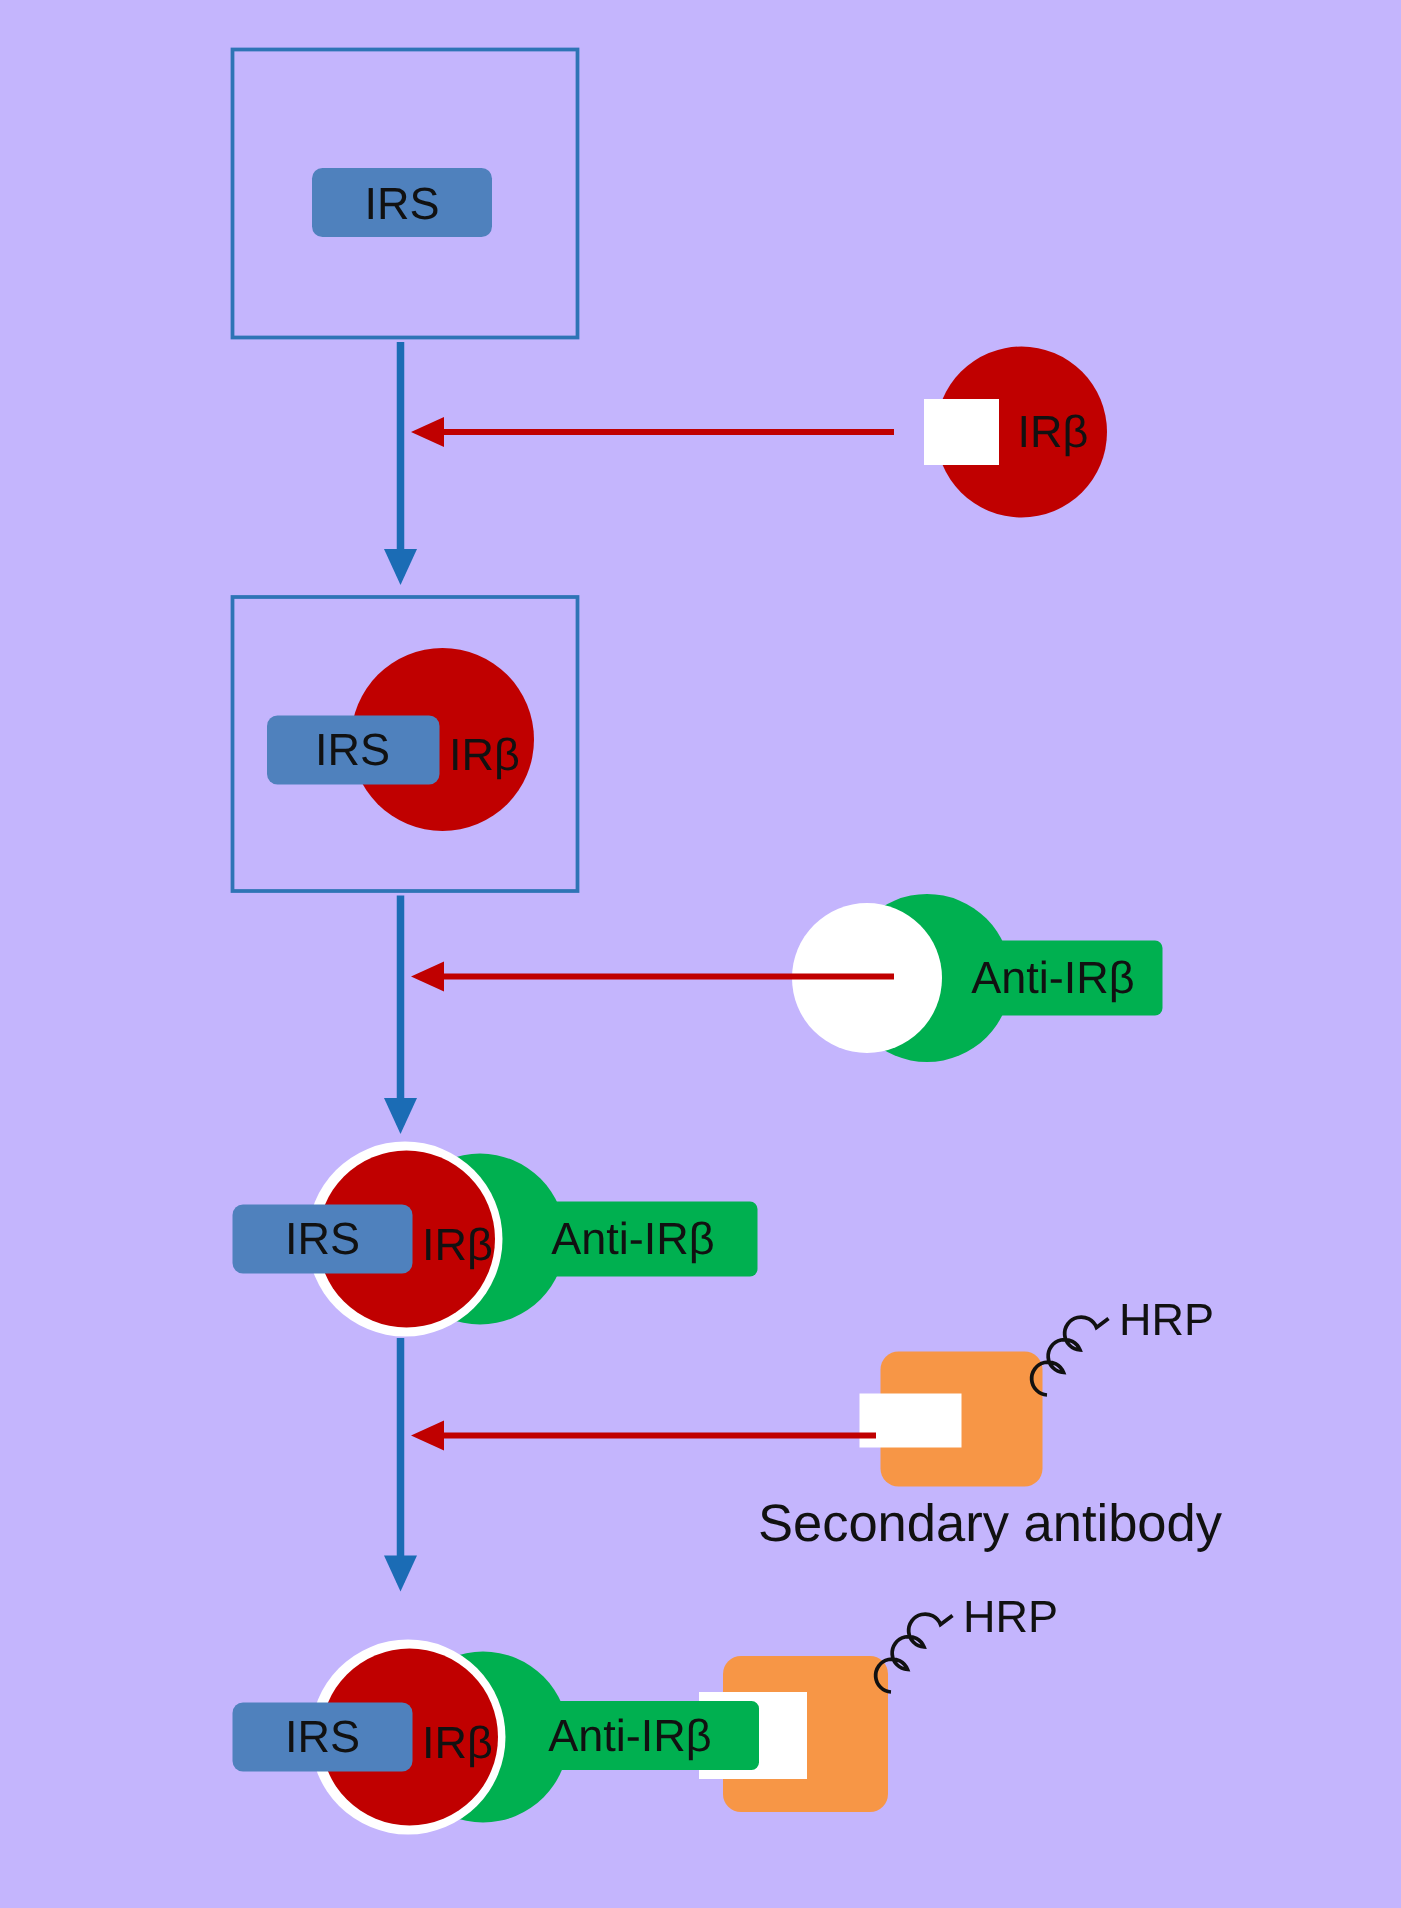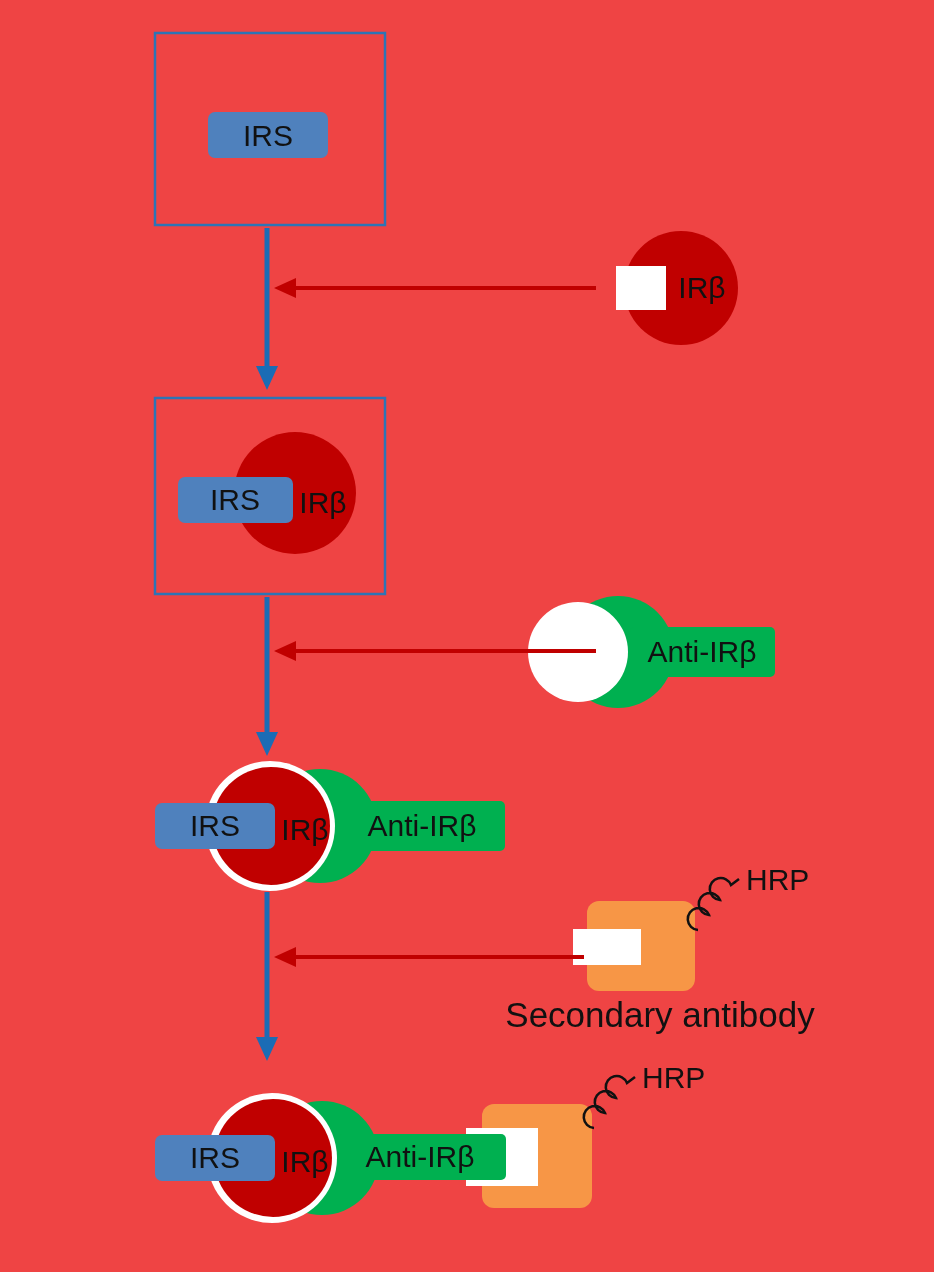--- a/index.html
+++ b/index.html
@@ -1,20 +1,20 @@
 <!DOCTYPE html>
 <html><head>
 <meta charset="utf-8">
 <style>
   html, body { margin: 0; padding: 0; background: #ffffff; }
   .canvas {
     position: relative;
     width: 934px;
     height: 1272px;
-    background: #ef4444;
+    background: #c4b5fd;
     overflow: hidden;
   }
   svg { display: block; }
   text {
     font-family: "Liberation Sans", sans-serif;
     fill: #111111;
   }
   .lbl30 { font-size: 30px; }
   .lbl35 { font-size: 35px; }
   .well  { fill: none; stroke: #2e74b5; stroke-width: 2.5; }

